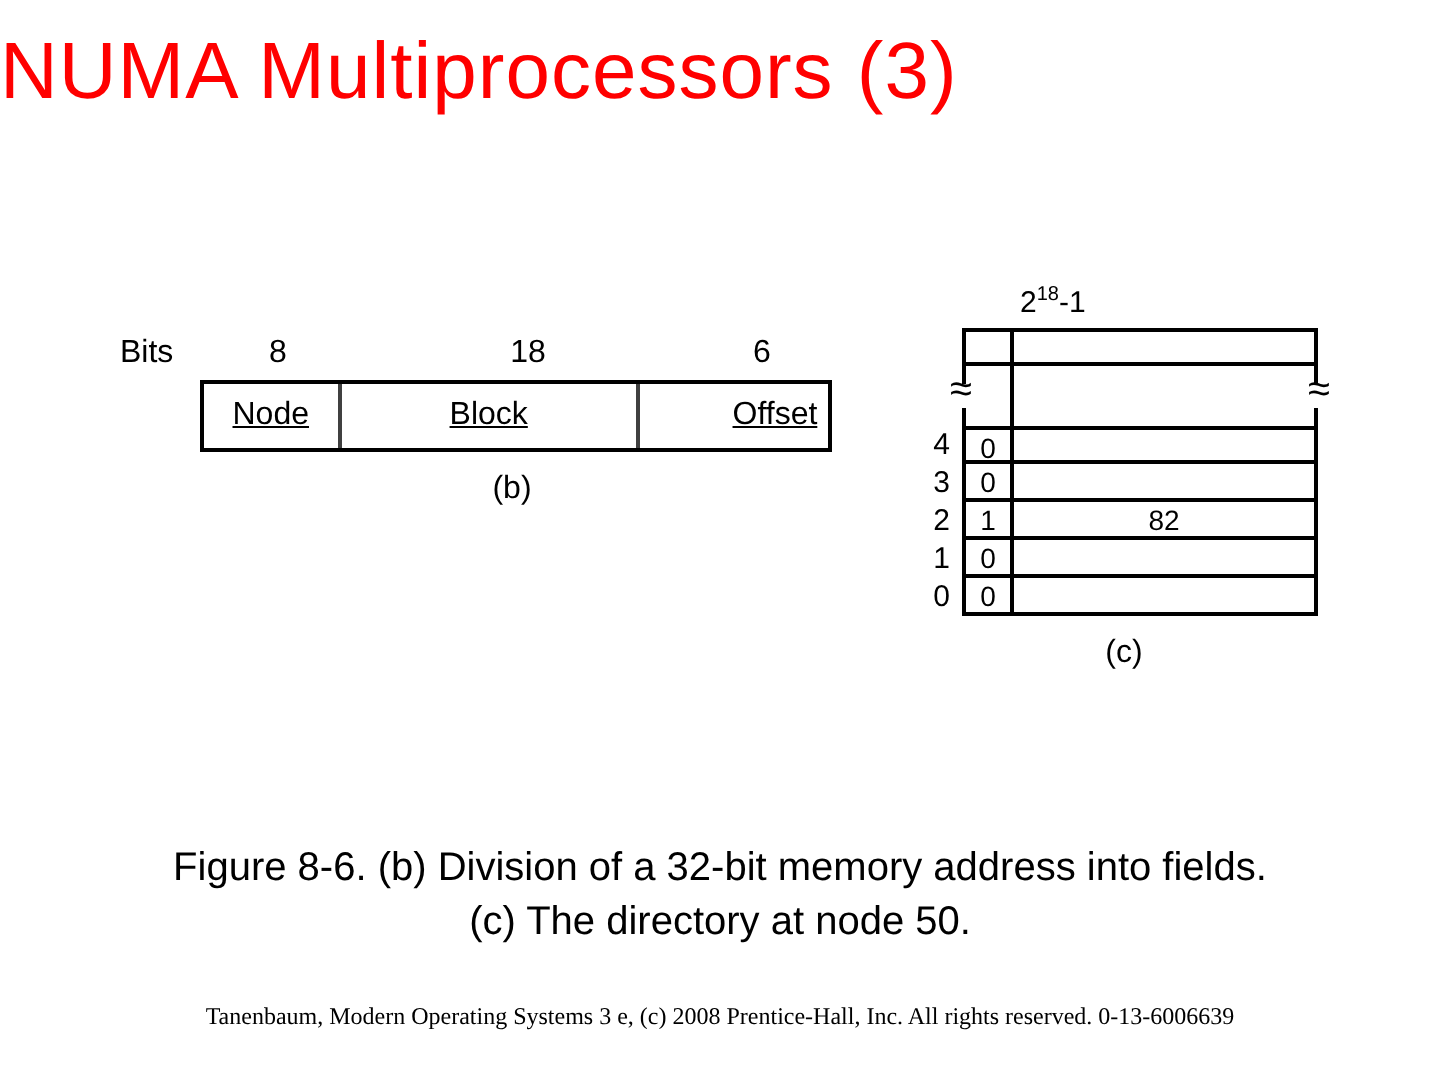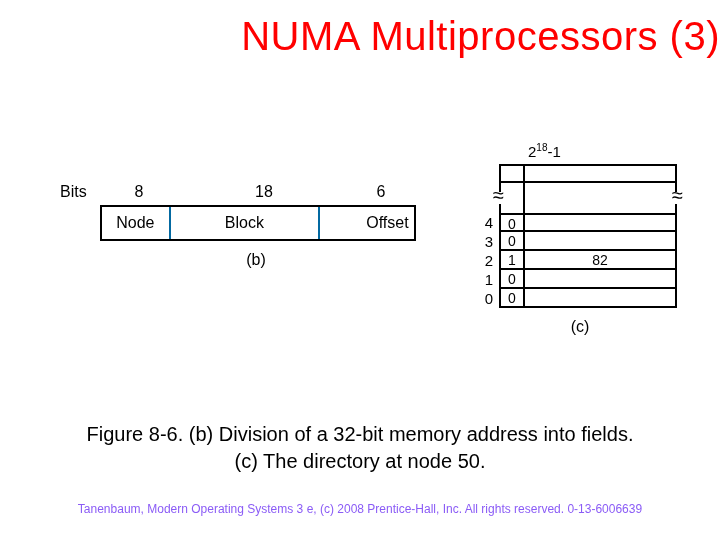--- a/index.html
+++ b/index.html
@@ -14,33 +14,32 @@
   .slide {
     position: relative;
     width: 720px;
     height: 540px;
   }
   .title {
     position: absolute;
     top: 14px;
     left: 0;
     right: 0;
-    text-align: right;
+    text-align: left;
     font-size: 40px;
     font-weight: 400;
     color: #ff0000;
     letter-spacing: 0.5px;
   }
 
   
   .diagram-b {
     position: absolute;
     left: 60px;
     top: 168px;
-    margin-top: 15px;
   }
   .bits-row {
     display: flex;
     align-items: flex-end;
     font-size: 16px;
   }
   .bits-label {
     width: 40px;
     text-align: left;
     padding-bottom: 4px;
@@ -57,38 +56,39 @@
     display: flex;
     border: 2px solid #000;
     height: 32px;
     font-size: 16px;
   }
   .diagram-b .fields-row { margin-left: 40px; width: 312px; }
   .field {
     display: flex;
     align-items: center;
     justify-content: center;
-  }
-  .field + .field { border-left: 2px solid #0369a1; }
+    text-decoration: underline;
+  }
+  .field + .field { border-left: 2px solid #404040; }
   .field.w-node   { width: 78px; }
   .field.w-block  { width: 172px; }
   .field.w-offset { width: 62px; padding-left: 41px; }
 
   .sub-b {
     margin-left: 40px;
     width: 312px;
     text-align: center;
     font-size: 16px;
     margin-top: 10px;
   }
 
   
   .diagram-c {
     position: absolute;
-    left: 463px;
+    left: 445px;
     top: 146px;
     font-size: 16px;
   }
   .top-label {
     position: absolute;
     left: 65px;
     top: -4px;
     font-size: 15px;
   }
   .top-label sup { font-size: 10px; vertical-align: super; }
@@ -182,23 +182,23 @@
     line-height: 1.35;
   }
 
   
   .footer {
     position: absolute;
     left: 0;
     right: 0;
     bottom: 24px;
     text-align: center;
-    font-family: Liberation Sans, sans-serif;
+    font-family: Liberation Serif, serif;
     font-size: 12px;
-    color: #8b5cf6;
+    color: #000000;
   }
 </style>
 </head>
 <body>
 
 <div class="slide">
 
   <div class="title">NUMA Multiprocessors (3)</div>
 
   <div class="diagram-b">

